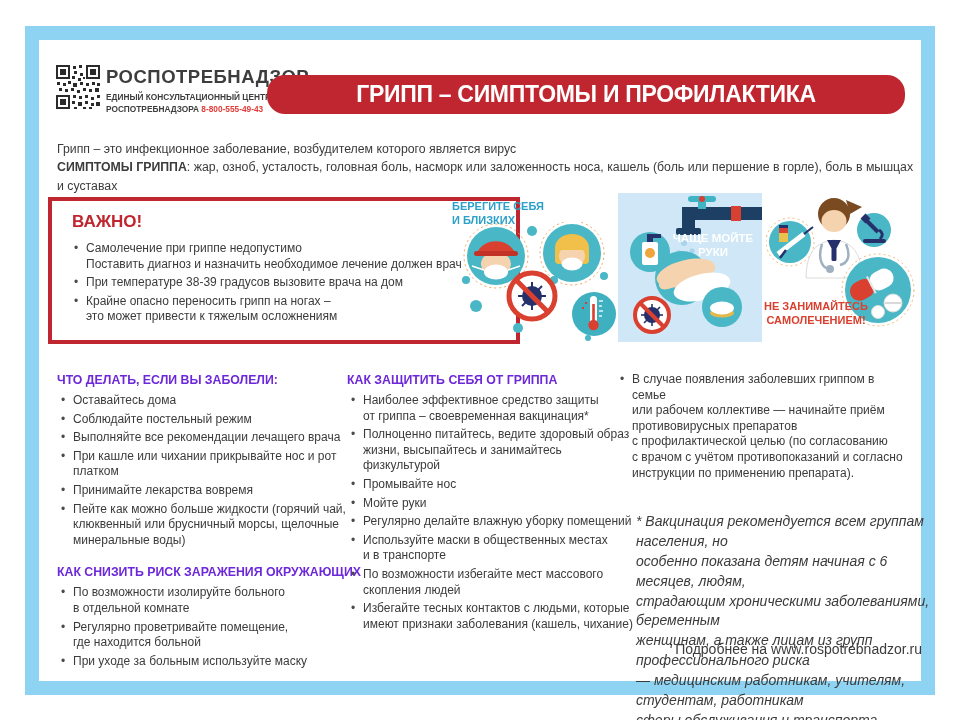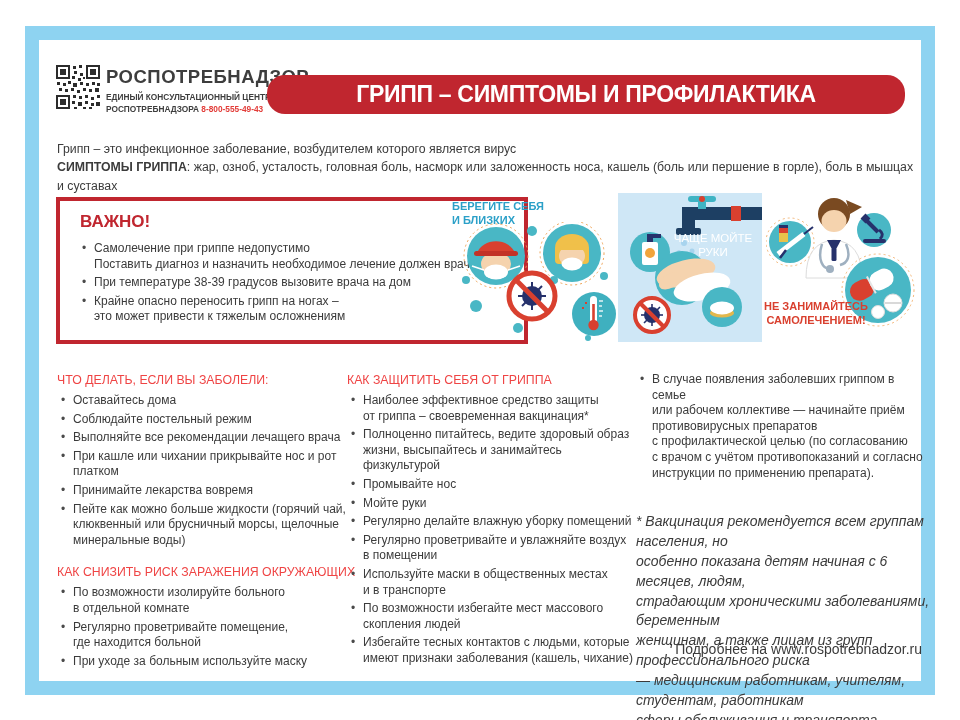--- a/index.html
+++ b/index.html
@@ -12,40 +12,40 @@
   .qr{left:55px;top:64px;width:46px;height:46px;}
   .logo-text{left:106px;top:66px;}
   .logo-org{font-size:18.5px;font-weight:bold;color:#3d3d3d;letter-spacing:.5px;}
   .logo-sub{margin-top:4px;font-size:8.3px;font-weight:bold;color:#3d3d3d;line-height:1.4;}
   .logo-phone{color:#e23c38;}
   .title-band{left:267px;top:75px;width:638px;height:39px;background:#c0262f;
               display:flex;align-items:center;justify-content:center;border-radius:18px;}
   .title-band span{color:#fff;font-size:23px;font-weight:bold;letter-spacing:-.3px;white-space:nowrap;}
   .intro{left:57px;top:140px;width:865px;font-size:12.3px;line-height:1.5;}
   
-  .imp-box{left:56px;top:197px;width:472px;height:147px;border:4px solid #c0262f;box-sizing:border-box;
+  .imp-box{left:48px;top:197px;width:472px;height:147px;border:4px solid #c0262f;box-sizing:border-box;
            padding:9px 14px 0 18px;}
   .imp-title{color:#c0262f;font-size:17px;font-weight:bold;margin:2px 0 9px 2px;}
   
   .b-row{display:flex;margin-bottom:3px;}
   .b-row::before{content:"•";width:16px;flex:0 0 16px;color:#4a4a4a;font-size:12px;line-height:15.6px;padding-left:4px;box-sizing:border-box;}
   .b-txt{white-space:pre-line;font-size:12px;line-height:15.6px;flex:1;}
   
   .col{top:372px;width:292px;}
-  .col1{left:57px;} .col2{left:347px;} .col3{left:636px;}
-  .sec-h{color:#ef4444;font-weight:normal;font-size:12.3px;line-height:16px;margin-bottom:5px;white-space:nowrap;}
+  .col1{left:57px;} .col2{left:347px;} .col3{left:616px;}
+  .sec-h{color:#6d28d9;font-weight:bold;font-size:12.3px;line-height:16px;margin-bottom:5px;white-space:nowrap;}
   .sec-gap{margin-top:16px;}
   .footnote{left:636px;top:512px;width:296px;font-size:14px;font-style:italic;line-height:1.42;white-space:pre-line;color:#3b3b3b;}
   .more-info{left:636px;top:641px;width:286px;text-align:right;font-size:14px;color:#3b3b3b;}
   
   .cap1{left:452px;top:199px;width:166px;text-align:left;color:#2ba0c8;font-weight:bold;
         font-size:11px;line-height:1.3;white-space:pre-line;}
   .illus1{left:452px;top:222px;width:168px;height:126px;}
   .panel2{left:618px;top:193px;width:144px;height:149px;background:#cfe7f6;}
-  .cap2{left:660px;top:231px;width:106px;text-align:center;color:#fff;font-weight:normal;
+  .cap2{left:660px;top:231px;width:106px;text-align:center;color:#fff;font-weight:bold;
         font-size:11.5px;line-height:1.25;white-space:pre-line;}
   .illus3{left:766px;top:190px;width:156px;height:150px;}
   .cap3{left:764px;top:299px;width:104px;text-align:center;color:#d9402f;font-weight:bold;
         font-size:11px;line-height:1.3;white-space:pre-line;}
 </style>
 </head>
 <body>
 
 <div class="canvas">
   <div class="frame"></div>
@@ -348,24 +348,20 @@
     <div class="b-row">
         <span class="b-txt">Промывайте нос</span>
       </div>
     <div class="b-row">
         <span class="b-txt">Мойте руки</span>
       </div>
     <div class="b-row">
         <span class="b-txt">Регулярно делайте влажную уборку помещений</span>
       </div>
     <div class="b-row">
-        <span class="b-txt">Регулярно проветривайте и увлажняйте воздух
-в помещении</span>
-      </div>
-    <div class="b-row">
         <span class="b-txt">Используйте маски в общественных местах
 и в транспорте</span>
       </div>
     <div class="b-row">
         <span class="b-txt">По возможности избегайте мест массового
 скопления людей</span>
       </div>
     <div class="b-row">
         <span class="b-txt">Избегайте тесных контактов с людьми, которые
 имеют признаки заболевания (кашель, чихание)</span>

